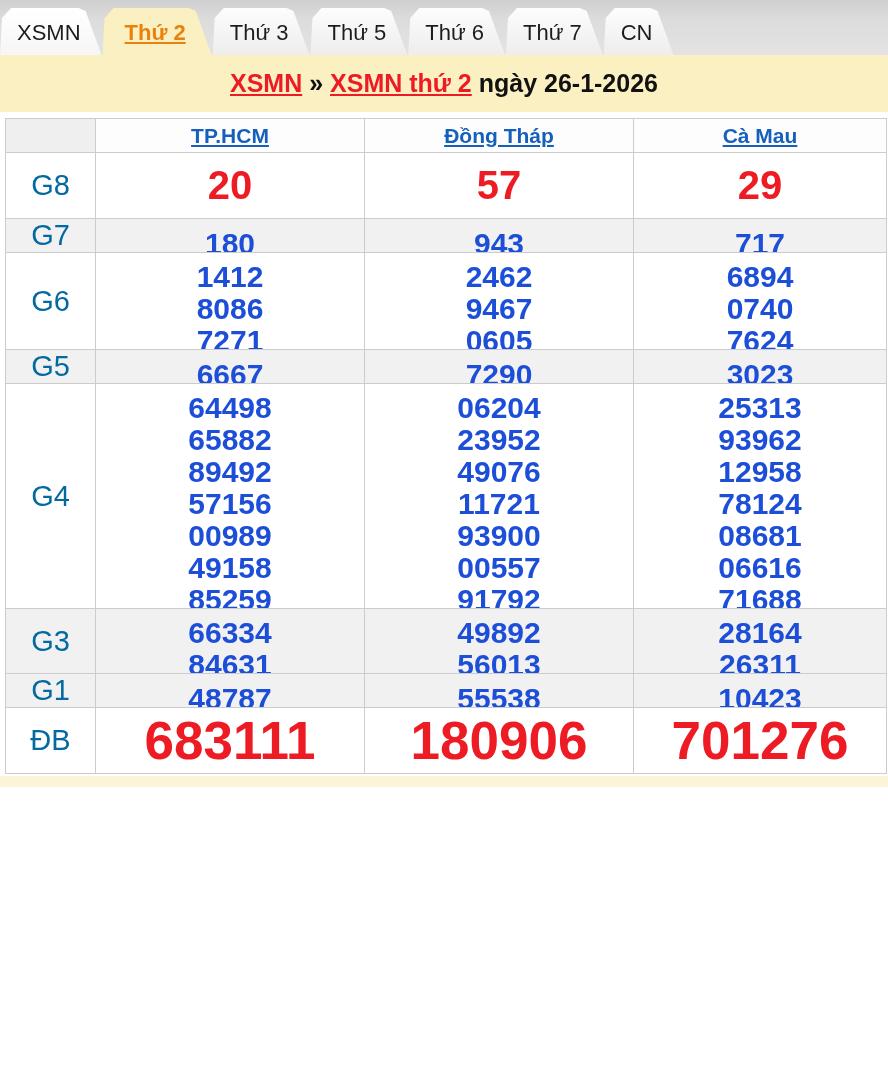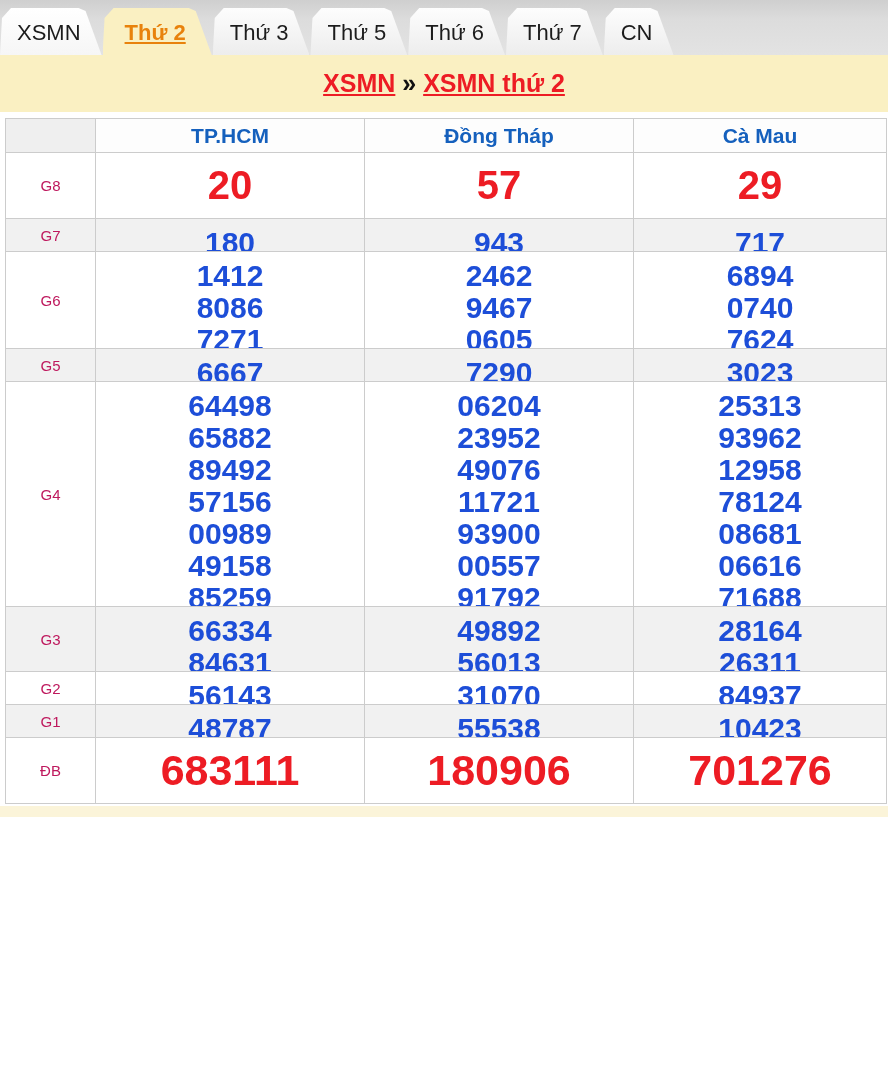--- a/index.html
+++ b/index.html
@@ -45,50 +45,50 @@
   table.results{
     border-collapse:collapse;table-layout:fixed;
     width:881px;margin-left:5px;
   }
   table.results td,table.results th{
     border:1px solid #cccccc;text-align:center;padding:0;
     overflow:hidden;
   }
   th.corner{background:#efefef;}
   th.province{background:#fdfdfd;height:33px;font-size:21px;}
-  th.province a{color:var(--blue,#1560bd);cursor:pointer;font-weight:bold;}
+  th.province a{color:var(--blue,#1560bd);text-decoration:underline;cursor:pointer;font-weight:bold;}
   td.plabel{
-    font-size:15px;color:#be185d;font-weight:400;background:transparent;
+    font-size:29px;color:#0369a1;font-weight:400;background:transparent;
     vertical-align:middle;
   }
   tr.shade{background:#f1f1f1;}
   .line{
     font-weight:bold;font-size:30px;color:#1d4ed8;
     line-height:48px;height:32px;
   }
   tr.row-g8 .line{font-size:40px;line-height:65px;height:65px;}
-  tr.row-db .line{font-size:43px;line-height:65px;height:65px;}
+  tr.row-db .line{font-size:53px;line-height:65px;height:65px;}
   tr.red .line{color:var(--red,#ed1c24);}
   
   .bottom-strip{height:11px;background:#fbf4d9;border-top:2px solid #ffffff;}
 </style>
 </head>
 <body>
 
 <div class="tabbar">
     <div class="tab first"><span class="tab-text">XSMN</span></div>
     <div class="tab active"><span class="tab-text">Thứ 2</span></div>
     <div class="tab"><span class="tab-text">Thứ 3</span></div>
     <div class="tab"><span class="tab-text">Thứ 5</span></div>
     <div class="tab"><span class="tab-text">Thứ 6</span></div>
     <div class="tab"><span class="tab-text">Thứ 7</span></div>
     <div class="tab"><span class="tab-text">CN</span></div>
   </div>
 
-<div class="crumb"><a>XSMN</a><span> » </span><a>XSMN thứ 2</a></div>
+<div class="crumb"><a>XSMN</a><span> » </span><a>XSMN thứ 2</a><span> ngày 26-1-2026</span></div>
 
 <div class="gap"></div>
 
 <table class="results">
   <colgroup>
       <col style="width:90px">
       <col style="width:269px">
       <col style="width:269px">
       <col style="width:253px">
     </colgroup>
@@ -195,32 +195,20 @@
         </td>
         <td>
           <div class="line">49892</div>
           <div class="line">56013</div>
         </td>
         <td>
           <div class="line">28164</div>
           <div class="line">26311</div>
         </td>
       </tr>
-      <tr class="row-g2">
-        <td class="plabel">G2</td>
-        <td>
-          <div class="line">56143</div>
-        </td>
-        <td>
-          <div class="line">31070</div>
-        </td>
-        <td>
-          <div class="line">84937</div>
-        </td>
-      </tr>
       <tr class="row-g1 shade">
         <td class="plabel">G1</td>
         <td>
           <div class="line">48787</div>
         </td>
         <td>
           <div class="line">55538</div>
         </td>
         <td>
           <div class="line">10423</div>

